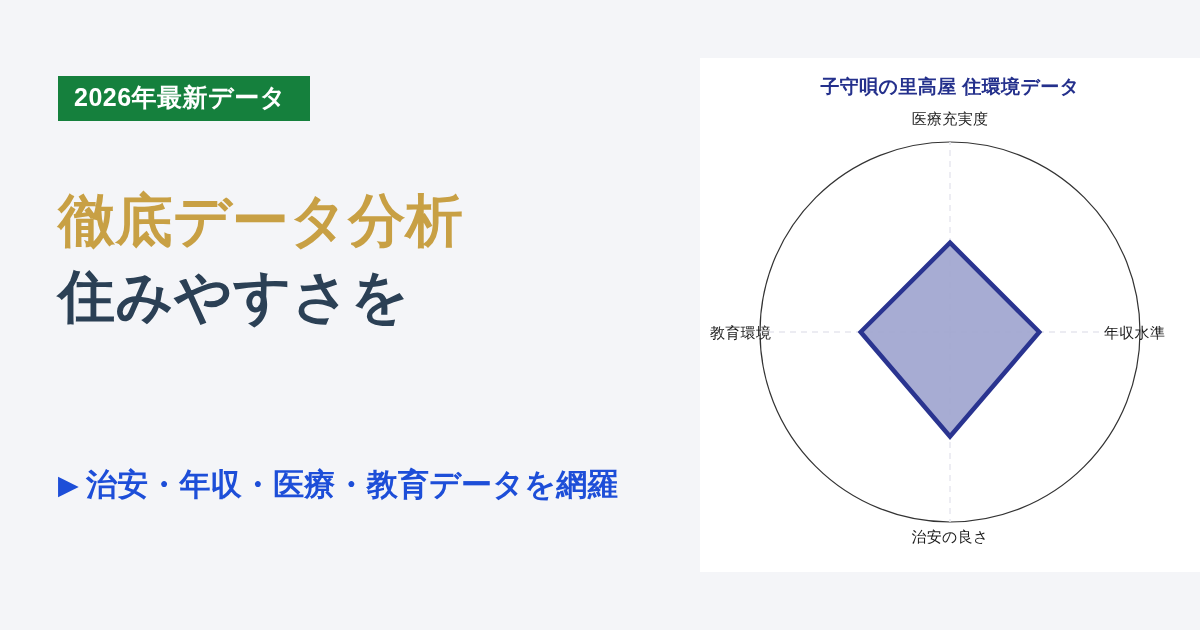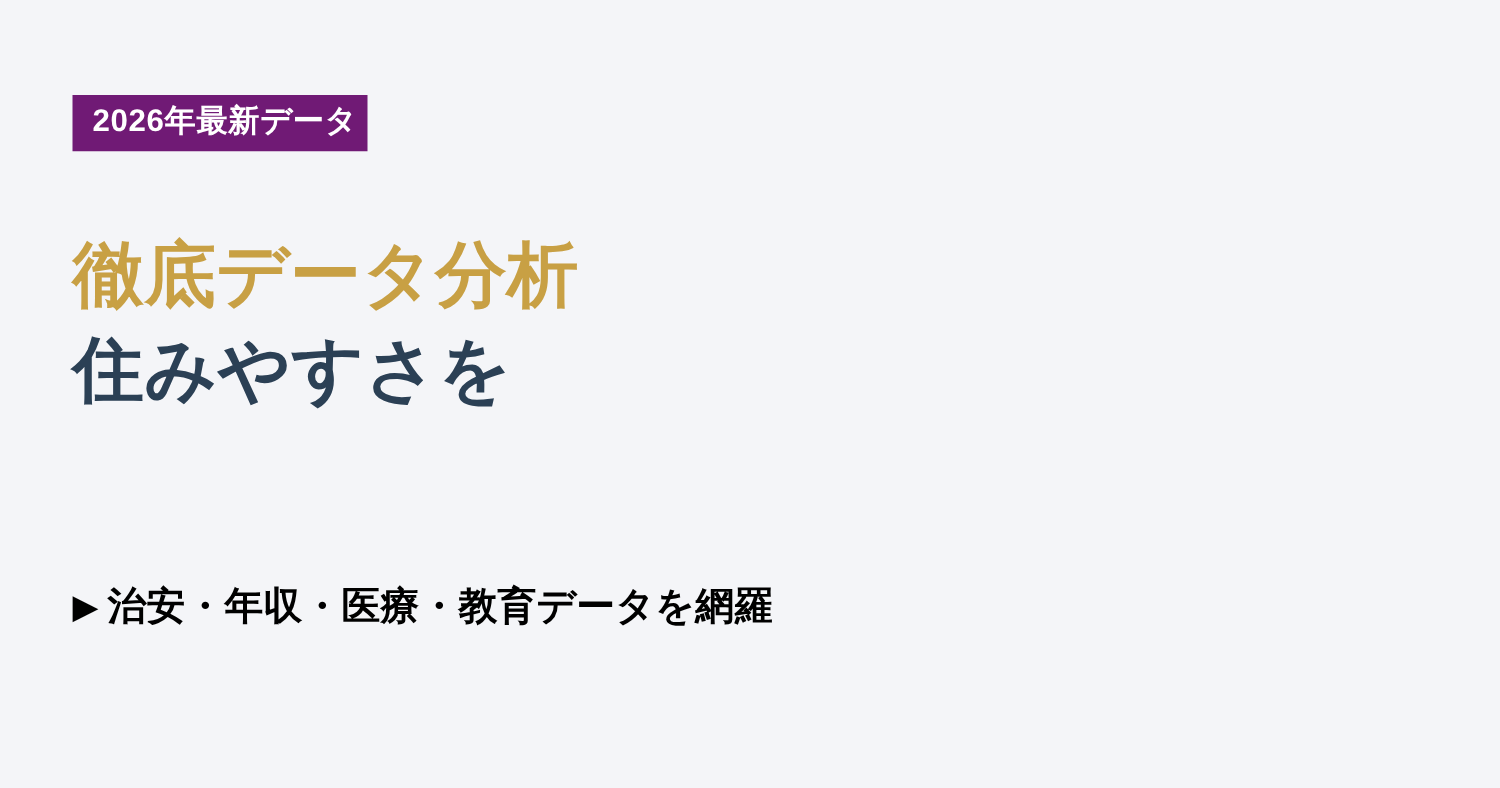--- a/index.html
+++ b/index.html
@@ -30,26 +30,26 @@
     top: 0;
     width: 640px;
     height: 630px;
   }
 
   .badge {
     position: absolute;
     left: 0;
     top: 76px;
     display: inline-block;
-    background: #701a75;
+    background: #15803d;
     color: #ffffff;
     font-size: 25px;
     font-weight: bold;
     letter-spacing: 0.5px;
-    padding: 9px 8px 11px 16px;
+    padding: 9px 24px 11px 16px;
     line-height: 1;
     white-space: nowrap;
   }
 
   .headline {
     position: absolute;
     left: 0;
     top: 183px;
     width: 650px;
     margin: 0;
@@ -68,21 +68,21 @@
     color: #c8a044;
   }
 
   .subline {
     position: absolute;
     left: 0;
     top: 466px;
     font-size: 31px;
     font-weight: bold;
     line-height: 1.2;
-    color: #000000;
+    color: #1d4ed8;
     white-space: nowrap;
     letter-spacing: 0.2px;
   }
   .subline .marker {
     display: inline-block;
     margin-right: 7px;
     font-size: 27px;
     vertical-align: 1px;
   }
 
@@ -146,14 +146,38 @@
       <span class="line accent">徹底データ分析</span>
       <span class="line">住みやすさを</span>
     </div>
 
     <div class="subline">
       <span class="marker">▶</span><span>治安・年収・医療・教育データを網羅</span>
     </div>
 
   </div>
 
+  <div class="chart-card">
+
+    <div class="chart-title">子守唄の里高屋 住環境データ</div>
+
+    <div class="radar-wrap">
+      <svg class="radar-svg" width="500" height="514" viewBox="0 0 500 514">
+
+        <circle cx="250" cy="274" r="190" fill="none" stroke="#333333" stroke-width="1.2"></circle>
+
+        <line x1="250" y1="274" x2="250" y2="84" stroke="#e6e6ee" stroke-width="1.4" stroke-dasharray="6 5"></line>
+        <line x1="250" y1="274" x2="440" y2="274" stroke="#e6e6ee" stroke-width="1.4" stroke-dasharray="6 5"></line>
+        <line x1="250" y1="274" x2="250" y2="464" stroke="#e6e6ee" stroke-width="1.4" stroke-dasharray="6 5"></line>
+        <line x1="250" y1="274" x2="60" y2="274" stroke="#e6e6ee" stroke-width="1.4" stroke-dasharray="6 5"></line>
+
+        <polygon id="radar-polygon" points="250.00,184.70 339.30,274.00 250.00,378.50 160.70,274.00" fill="#9fa5cf" fill-opacity="0.92" stroke="#2a3490" stroke-width="4.5" stroke-linejoin="miter"></polygon>
+      </svg>
+
+      <div class="axis-label top">医療充実度</div>
+      <div class="axis-label right">年収水準</div>
+      <div class="axis-label bottom">治安の良さ</div>
+      <div class="axis-label left">教育環境</div>
+    </div>
+
+  </div>
 
 </div>
 
 </body></html>

